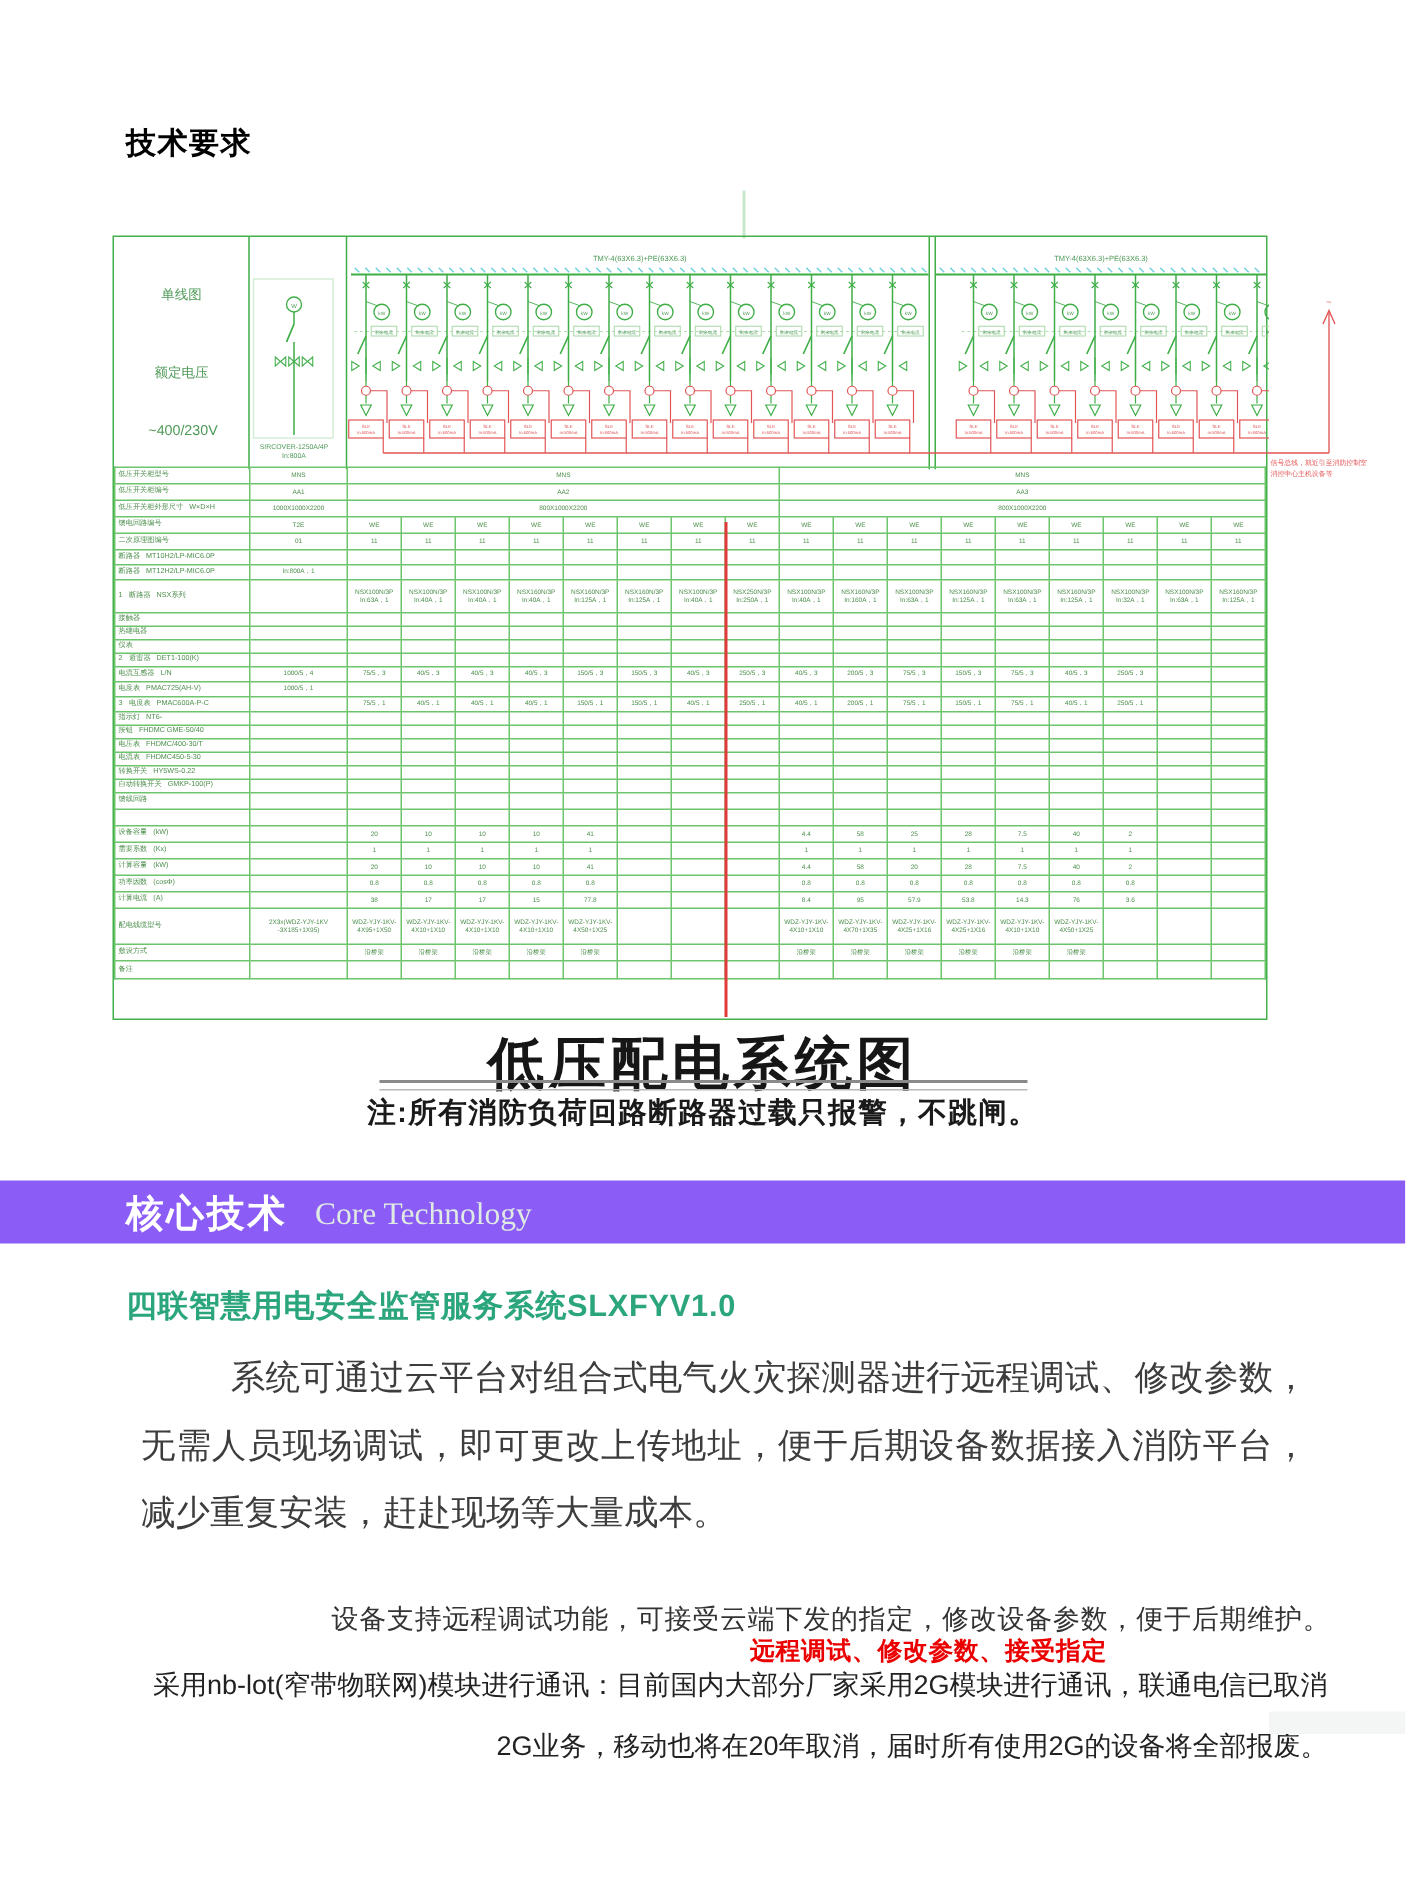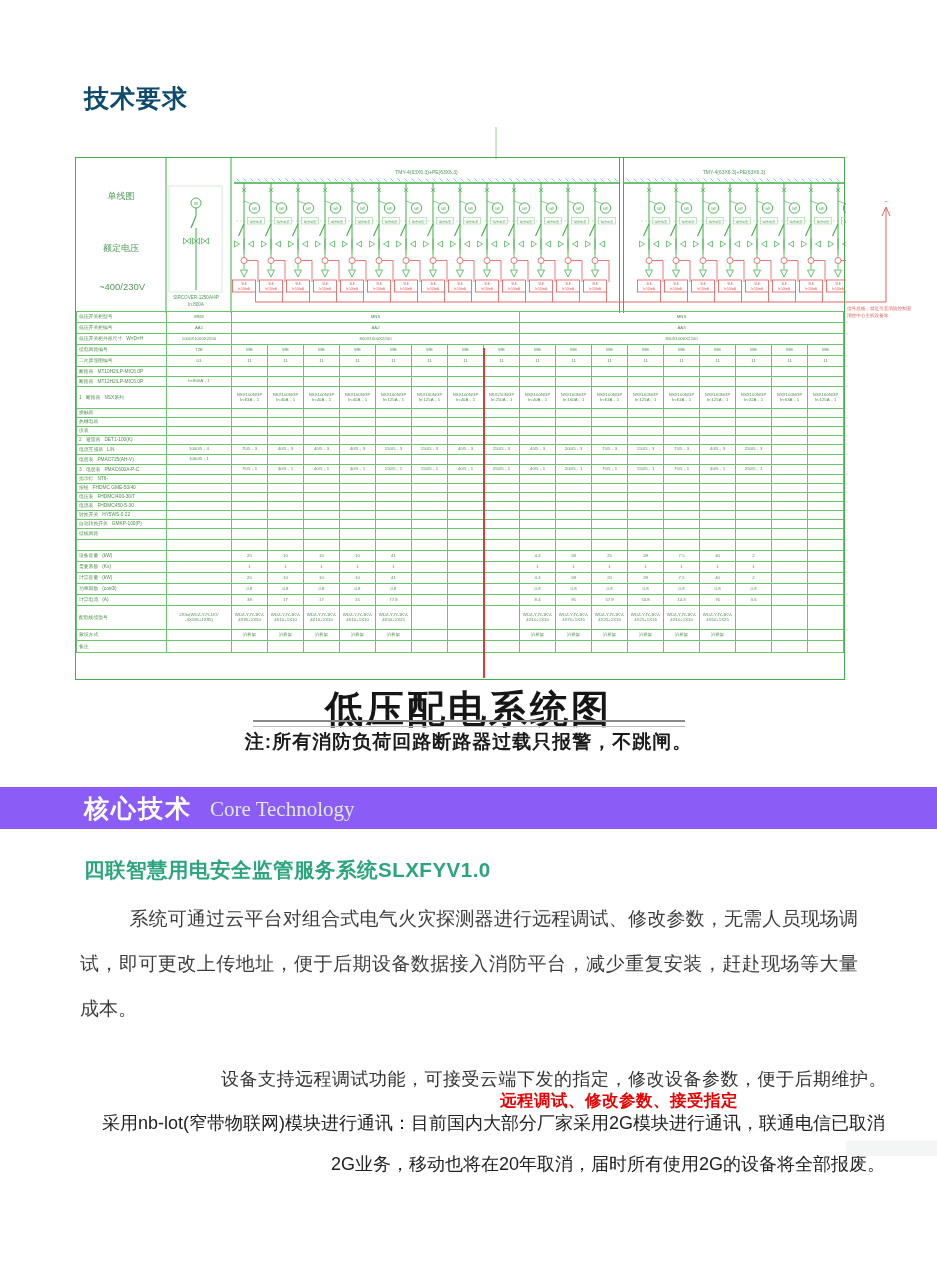--- a/index.html
+++ b/index.html
@@ -1,19 +1,19 @@
 <!DOCTYPE html>
 <html><head>
 <meta charset="utf-8">
 <style>
   html,body{margin:0;padding:0;background:#fff;}
   .page{position:relative;width:937px;height:1264px;background:#fff;overflow:hidden;
         font-family:"Liberation Sans","DejaVu Sans",sans-serif;}
-  .page-title{position:absolute;left:84px;top:82px;font-size:25px;font-weight:bold;
-        color:#0c4a6e;letter-spacing:1px;}
+  .page-title{position:absolute;left:84px;top:82px;font-size:20px;font-weight:bold;
+        color:#000000;letter-spacing:1px;}
   .crease{position:absolute;left:495px;top:127px;width:2px;height:32px;background:#c9e7c9;}
   .diagram{position:absolute;left:75px;top:157px;width:770px;height:523px;
         border:1.5px solid #44b04a;box-sizing:border-box;}
   #circuit{position:absolute;left:0;top:0;width:770px;height:155px;}
   #spec{position:absolute;left:0;top:153px;width:768px;}
   #spec table{border-collapse:collapse;table-layout:fixed;width:768px;}
   #spec td{border:1px solid #6cc46c;font-size:4.3px;line-height:1.15;color:#4d8f4d;
         text-align:center;padding:0;overflow:hidden;white-space:nowrap;}
   #spec td.lbl{text-align:left;padding-left:2px;font-size:4.8px;}
   #spec td.lbl .mdl{margin-left:4px;}
@@ -31,21 +31,21 @@
   .banner-cn{margin-left:84px;font-size:25px;font-weight:bold;color:#ffffff;letter-spacing:2px;}
   .banner-en{margin-left:18px;padding-top:3px;font-size:21px;color:#dfeae4;
         font-family:"Liberation Serif","DejaVu Serif",serif;}
   .h2{position:absolute;font-size:20.5px;font-weight:600;color:#2ba57b;letter-spacing:0.5px;}
   .h2-1{left:84px;top:856px;}
   .h2-2{left:84px;top:1029px;}
   .tag{position:absolute;font-size:16.5px;font-weight:bold;color:#ea0000;letter-spacing:0.5px;}
   .tag-1{left:547px;top:861px;}
   .tag-2{left:500px;top:1090px;}
   .para{position:absolute;margin:0;color:#3d3d3d;text-align:right;}
-  .para-1{left:80px;top:896px;width:778px;font-size:19px;line-height:45px;
+  .para-1{left:94px;top:896px;width:778px;font-size:23px;line-height:45px;
         text-align:justify;text-indent:2.6em;}
   .para-2{left:87px;top:1067px;width:800px;font-size:18px;color:#333;letter-spacing:0.5px;}
   .para-3{left:87px;top:1103px;width:798px;font-size:18px;line-height:41px;color:#222;}
   .wm{position:absolute;left:846px;top:1141px;width:91px;height:15px;background:#f3f6f5;}
 </style>
 </head>
 <body>
 
 <div class="page">
 

